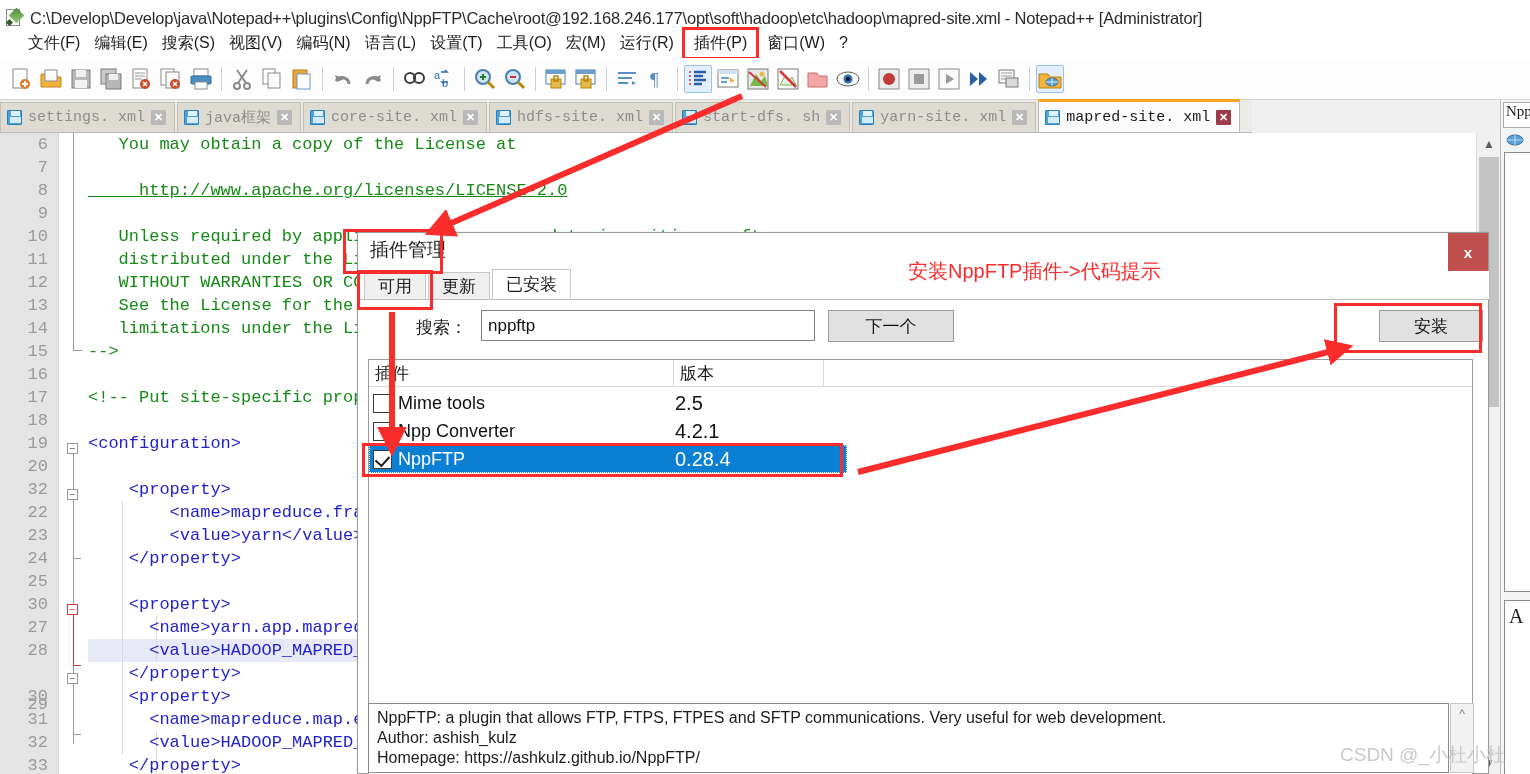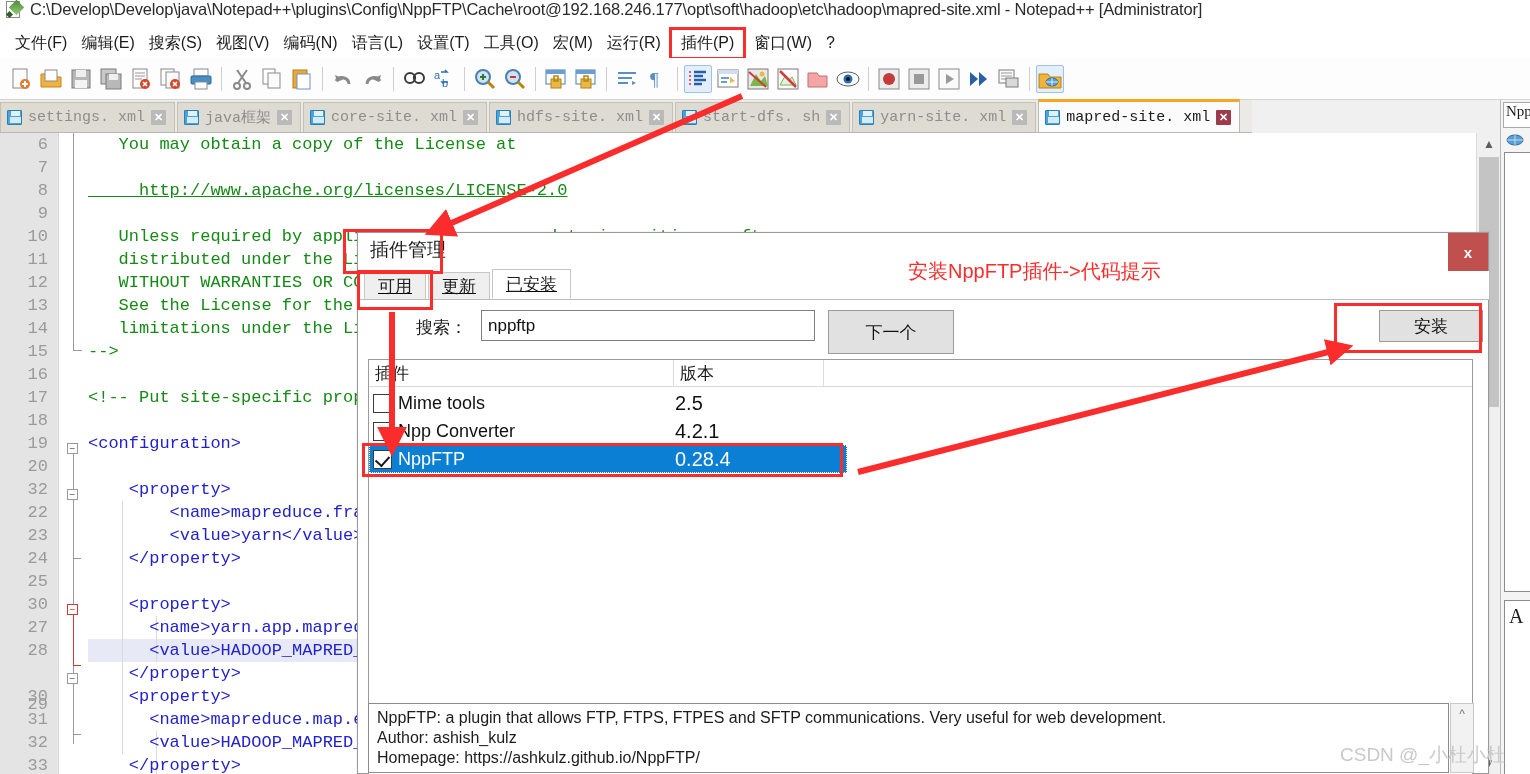--- a/index.html
+++ b/index.html
@@ -14,21 +14,21 @@
     position: relative;
     width: 1530px; height: 774px;
     overflow: hidden;
     background: #f0f0f0;
   }
 
   
   #titlebar {
     position: absolute; left: 0; top: 0; width: 1530px; height: 28px;
     background: #ffffff;
-    display: flex; align-items: flex-start;
+    display: flex; align-items: flex-end;
     padding-left: 4px;
   }
   #titlebar .tb-icon {
     width: 20px; height: 20px; margin-right: 6px;
     position: relative; flex: 0 0 auto;
   }
   #titlebar .tb-icon .sheet {
     position: absolute; left: 2px; top: 1px; width: 14px; height: 17px;
     background: #fdfdfd; border: 1px solid #8a8a8a;
   }
@@ -44,21 +44,21 @@
   #title-text {
     font-size: 16.5px; color: #2b2b2b; white-space: nowrap;
     letter-spacing: -0.2px;
   }
 
   
   #menubar {
     position: absolute; left: 0; top: 28px; width: 1530px; height: 30px;
     background: #ffffff;
     display: flex; align-items: center;
-    padding-left: 8px;
+    padding-left: 21px;
   }
   .menu-item {
     font-size: 16px; color: #1c1c1c; padding: 2px 7px; white-space: nowrap;
     position: relative;
   }
   .menu-item.boxed {
     outline: 3px solid #fb2c2c; outline-offset: 0px;
     padding: 3px 9px; margin: 0 4px;
   }
 
@@ -228,21 +228,21 @@
     font-size: 19px; color: #1c1c1c; white-space: nowrap;
   }
   #dlg-title-box {
     position: absolute; left: 343px; top: 229px; width: 100px; height: 45px;
     border: 3px solid #fb2c2c; pointer-events: none;
   }
   #tabstrip {
     position: absolute; left: 1px; top: 38px; width: 1130px; height: 29px;
     background: #ffffff;
     border-bottom: 1px solid #bdbdbd;
-    display: flex; align-items: flex-end; padding-left: 5px; text-decoration: underline;
+    display: flex; align-items: flex-end; padding-left: 5px;
   }
   .dlg-tab {
     height: 27px; padding: 0 13px;
     display: flex; align-items: center;
     font-size: 17px; color: #1c1c1c;
     background: #efefef; border: 1px solid #c6c6c6; border-bottom: none;
     margin-right: 2px;
   }
   .dlg-tab.selected { background: #ffffff; border-bottom: 1px solid #fff; height: 30px; }
   #avail-box {
@@ -259,21 +259,21 @@
   #search-label {
     position: absolute; left: 58px; top: 8px; font-size: 17px; color: #1c1c1c;
   }
   #search-input {
     position: absolute; left: 123px; top: 2px; width: 334px; height: 31px;
     border: 1px solid #808080; background: #fff;
     font-size: 17px; color: #111; padding: 0 6px; outline: none;
     font-family: "Liberation Sans", sans-serif;
   }
   #next-btn {
-    position: absolute; left: 470px; top: 2px; width: 126px; height: 44px;
+    position: absolute; left: 470px; top: 2px; width: 126px; height: 32px;
     background: #e1e1e1; border: 1px solid #9b9b9b;
     font-size: 17px; color: #111;
     display: flex; align-items: center; justify-content: center;
     font-family: "Liberation Sans", sans-serif;
   }
   #install-btn {
     position: absolute; left: 1021px; top: 2px; width: 104px; height: 32px;
     background: #e1e1e1; border: 1px solid #9b9b9b;
     font-size: 17px; color: #111;
     display: flex; align-items: center; justify-content: center;

